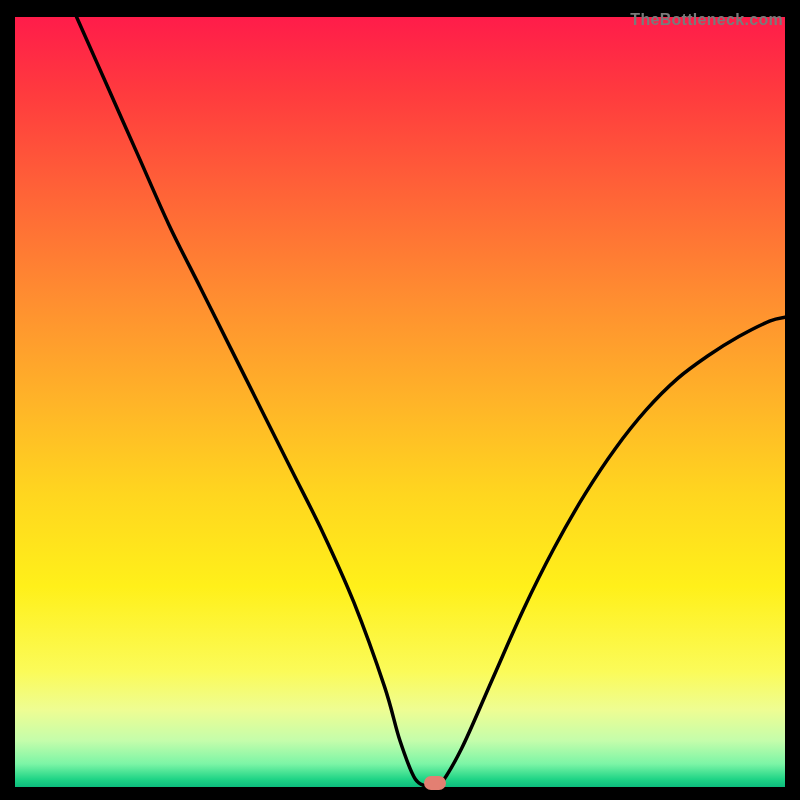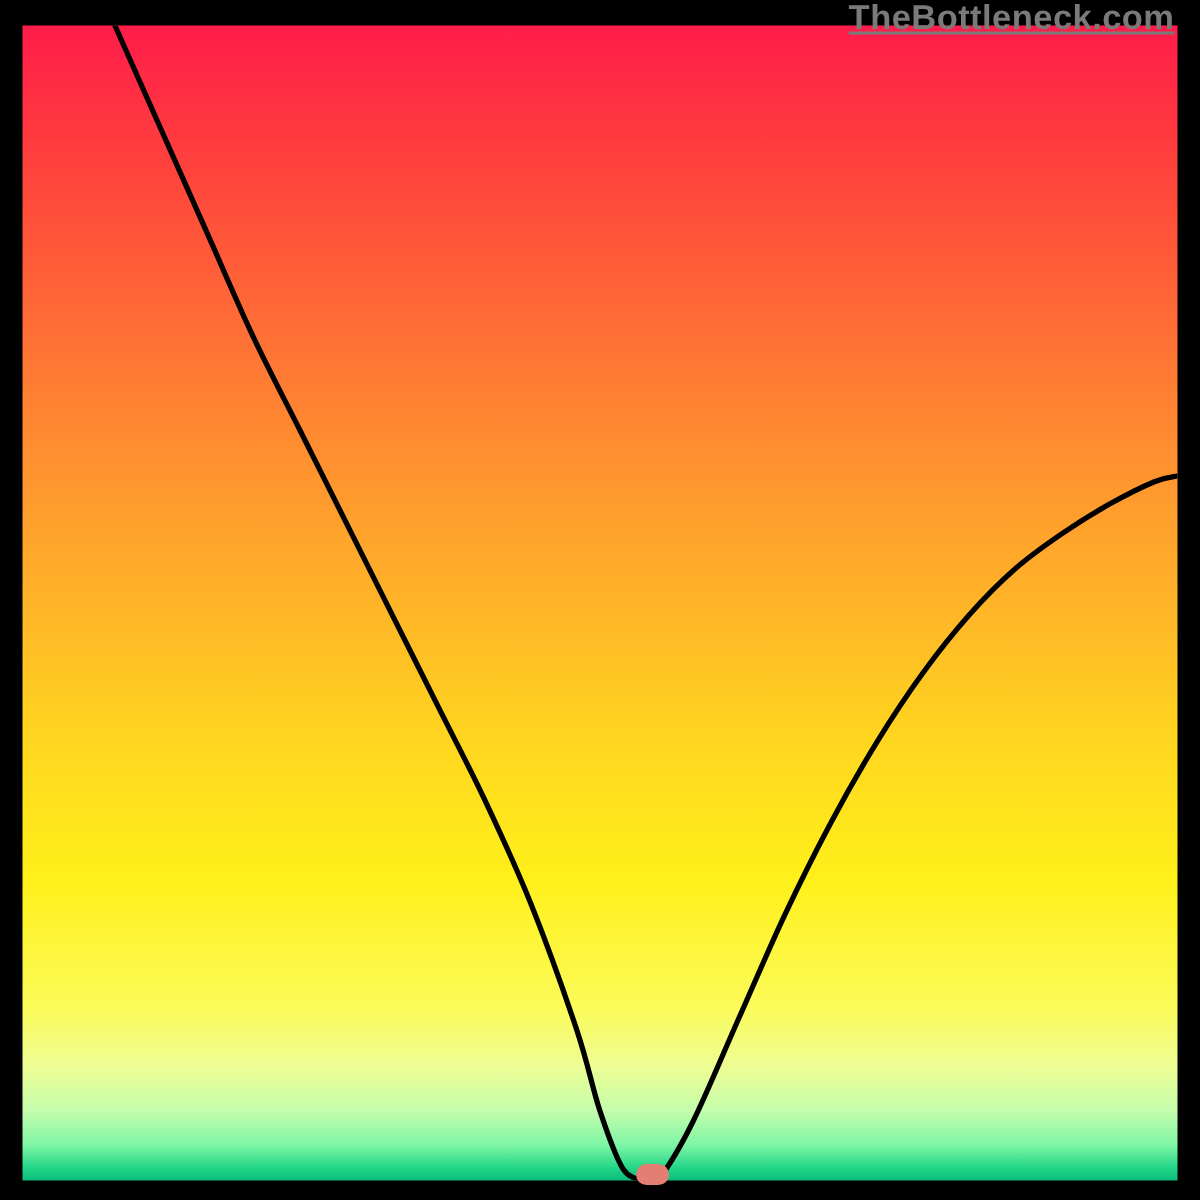--- a/index.html
+++ b/index.html
@@ -36,29 +36,28 @@
       #fbfb59 85%,
       #eefd93 90%,
       #c4fdab 94%,
       #7cf5a6 97%,
       #1fd486 99%,
       #0dbb7d 100%
     );
   }
   .watermark {
     position: absolute;
-    top: 0px;
+    top: 12px;
     right: 17px;
-    font-size: 23px;
+    font-size: 16px;
     letter-spacing: 0.3px;
     color: #7a7a7a;
     font-weight: 600;
     line-height: 1;
     user-select: none;
-    text-decoration: underline;
   }
   svg.curve {
     position: absolute;
     left: 0;
     top: 0;
     width: 770px;
     height: 770px;
     pointer-events: none;
   }
   .marker {

